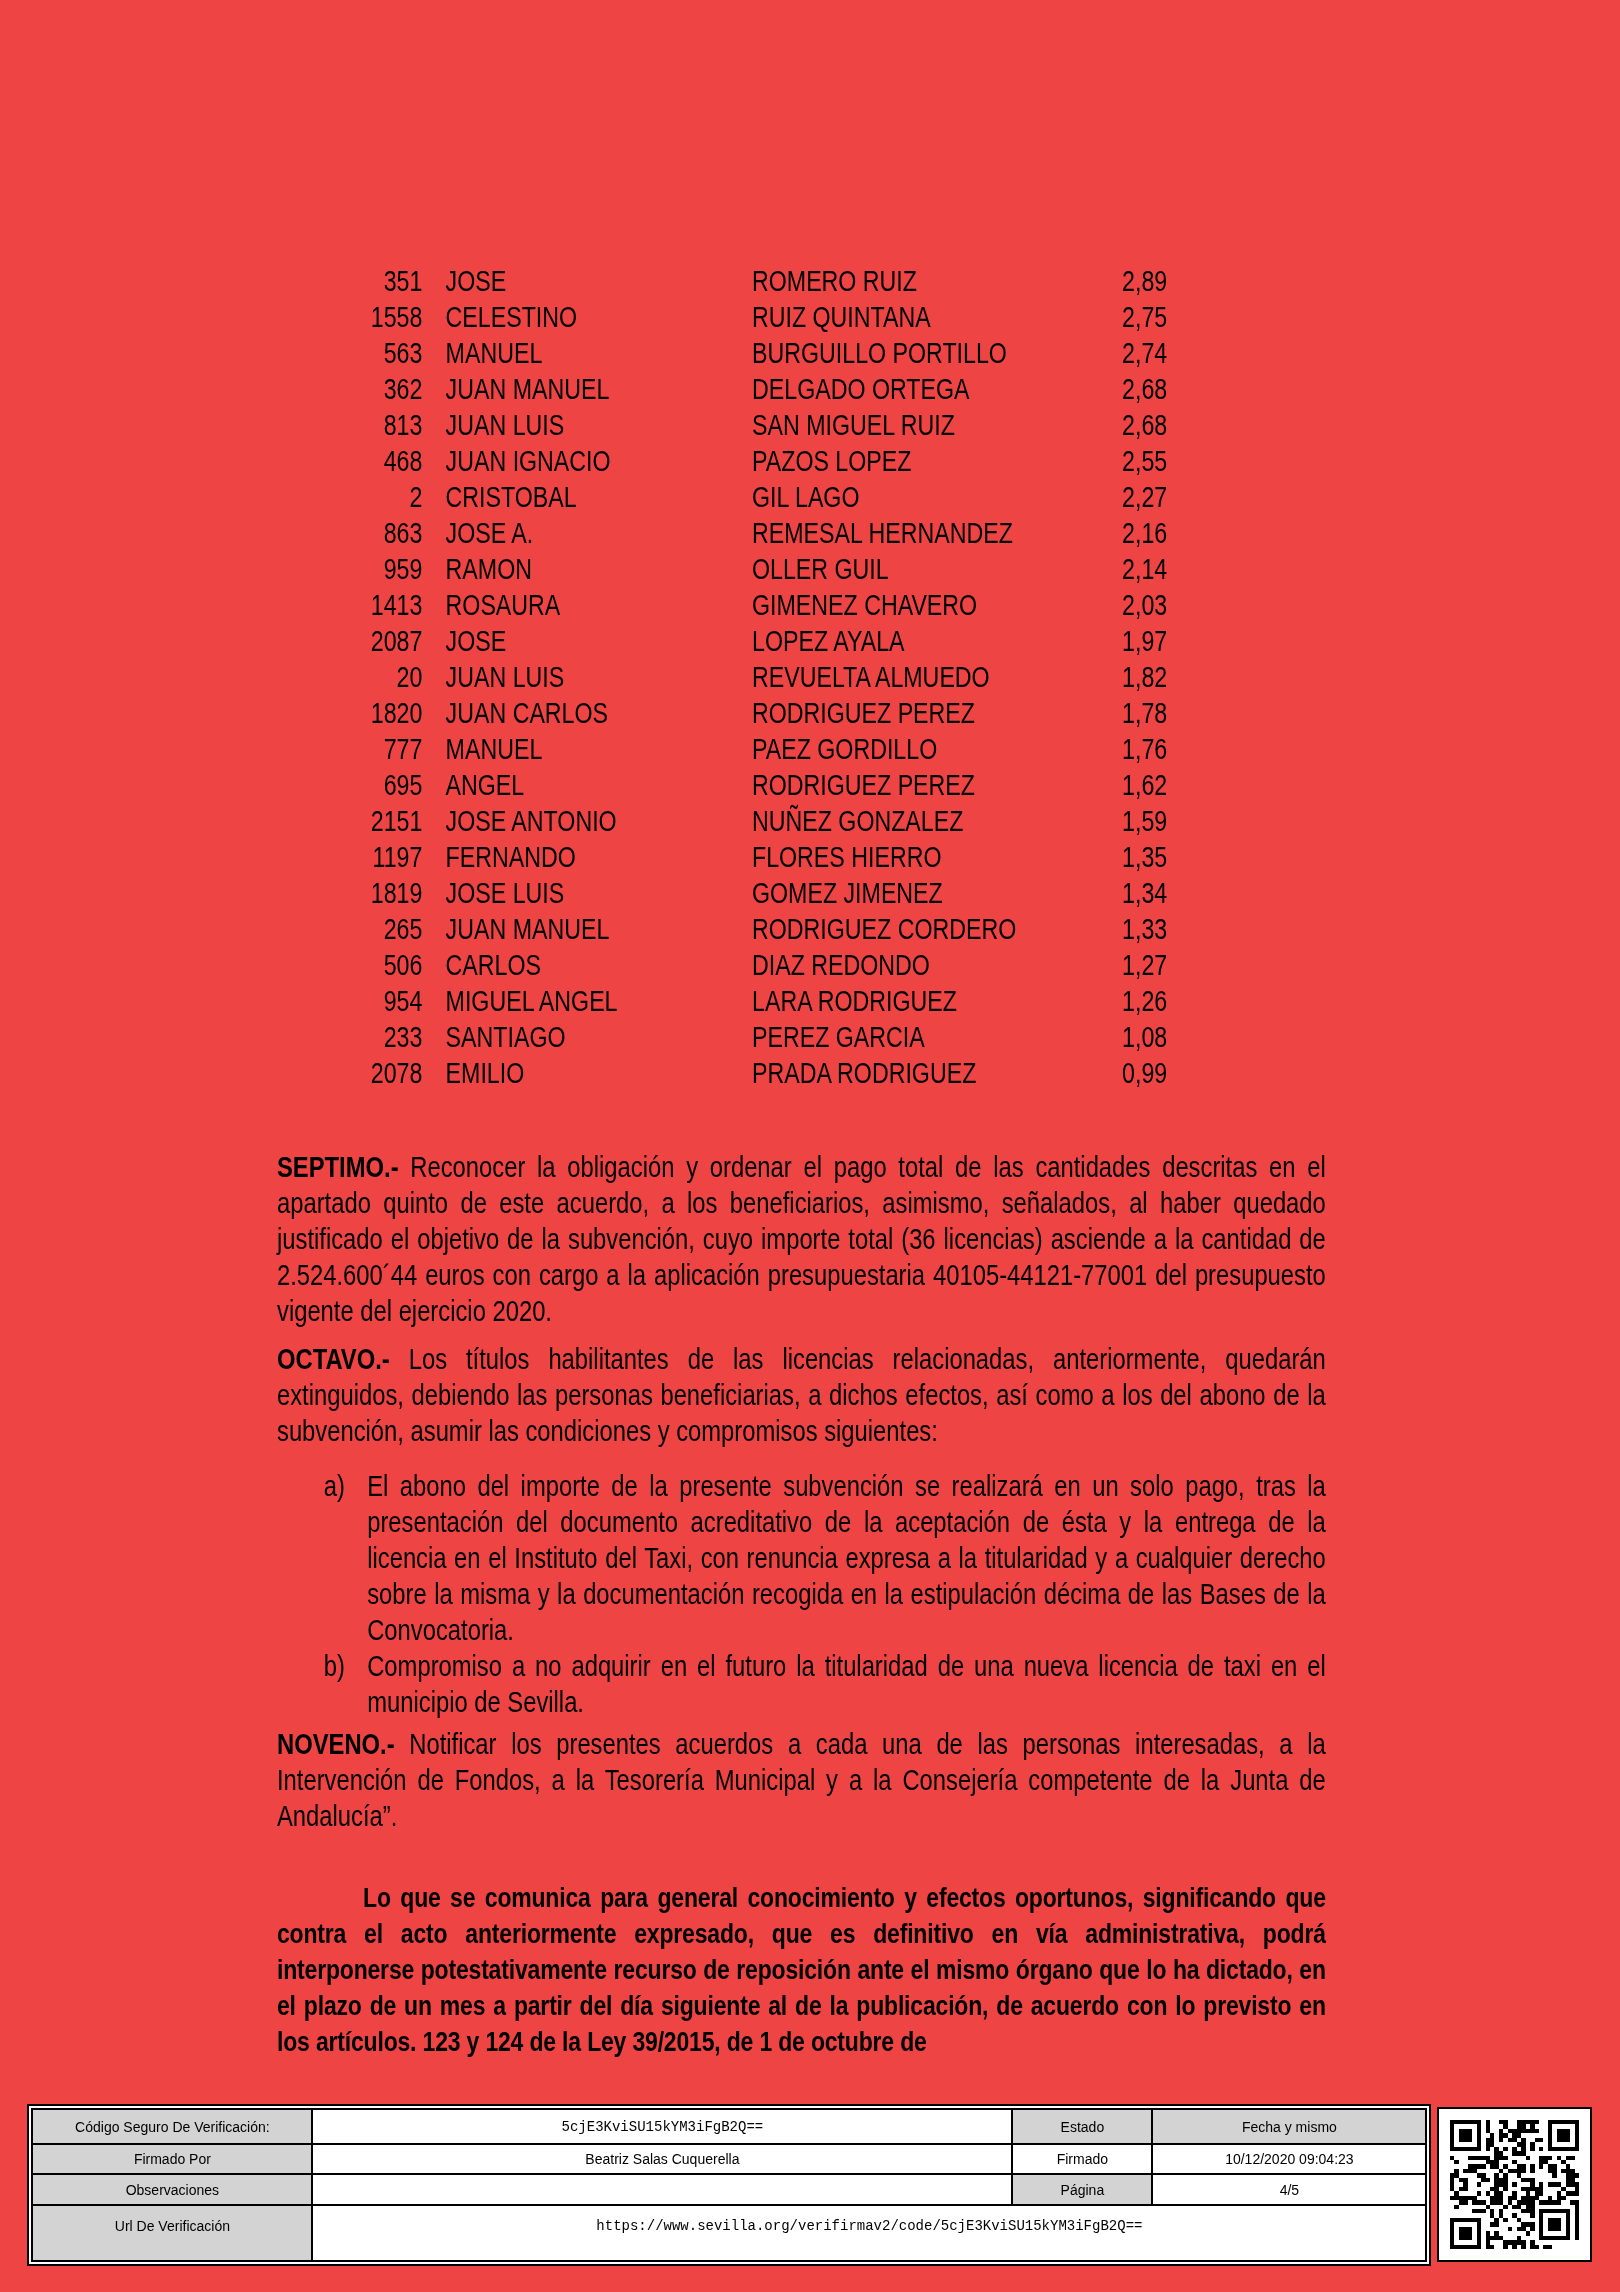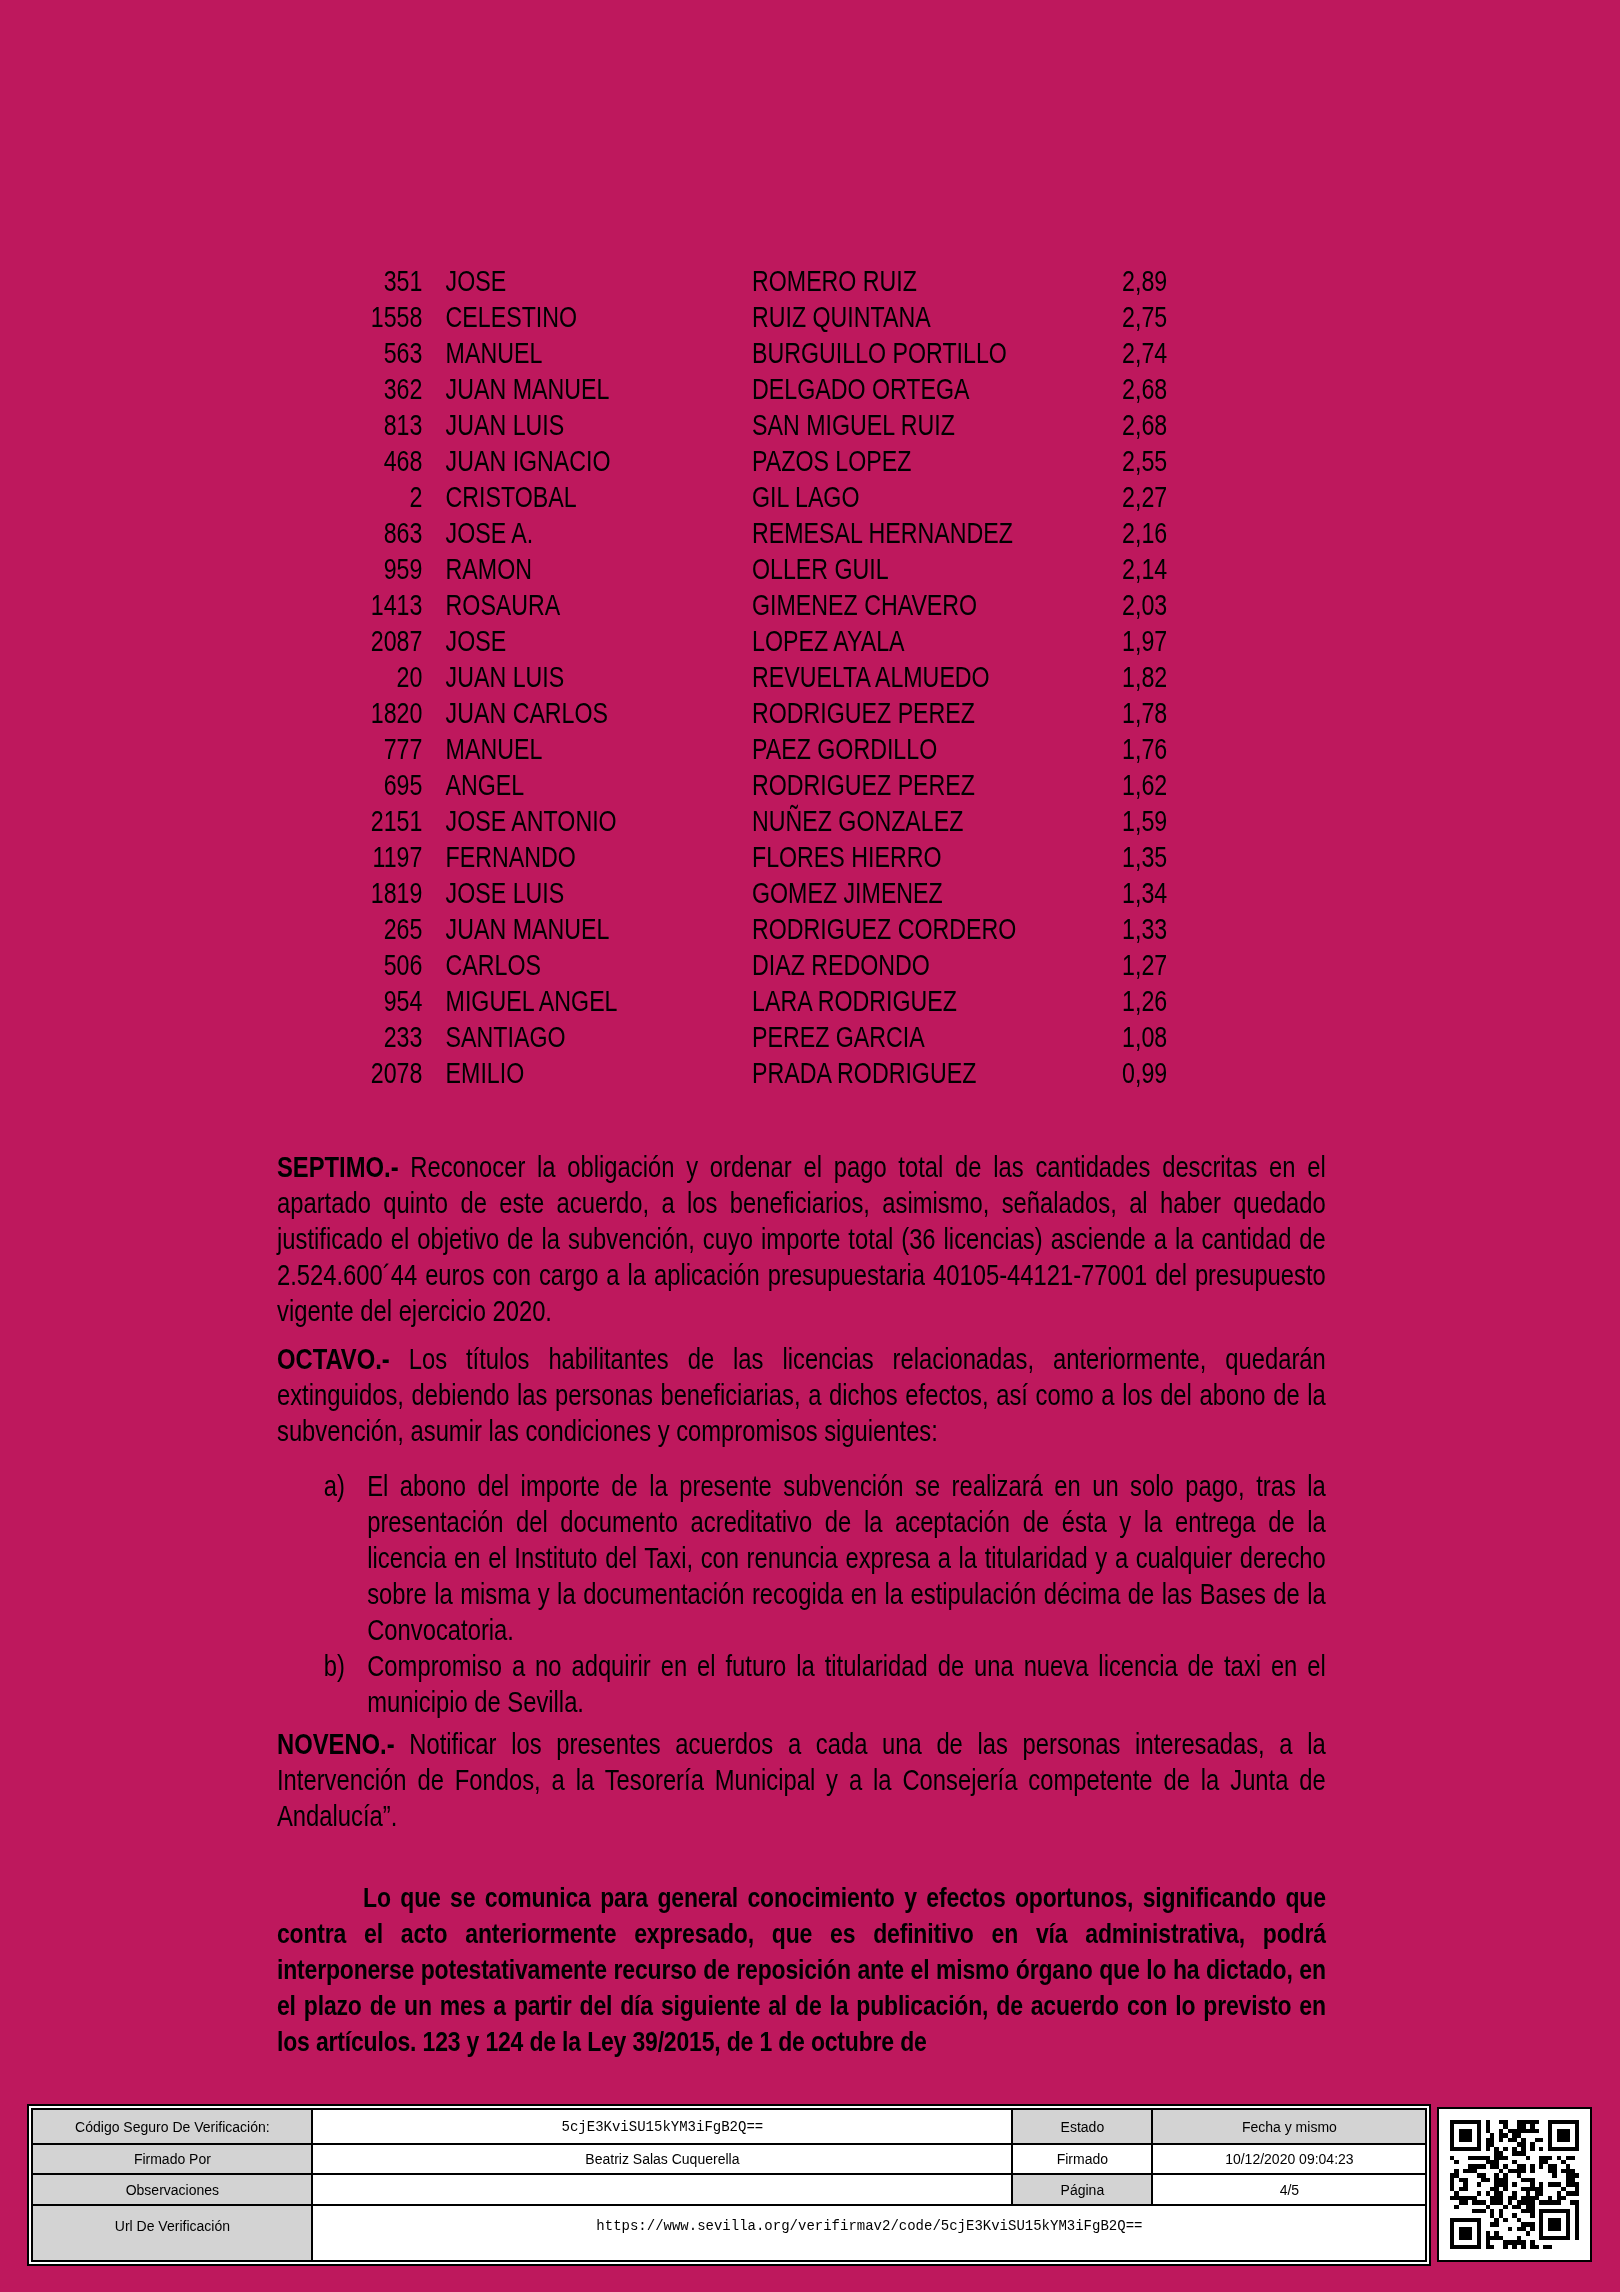--- a/index.html
+++ b/index.html
@@ -1,17 +1,17 @@
 <!DOCTYPE html>
 <html><head>
 <meta charset="utf-8">
 <style>
   html,body { margin:0; padding:0; background:#ffffff; }
   .page {
-    position:relative; width:1620px; height:2293px; background:#be185d;
+    position:relative; width:1620px; height:2293px; background:#ef4444;
     font-family:"Liberation Sans", sans-serif; color:#000; overflow:hidden;
   }
 
   
   .tblwrap {
     position:absolute; left:344px; top:263px; width:1029px;
     transform:scaleX(0.80); transform-origin:0 0;
     font-size:29px; line-height:36px; letter-spacing:0;
   }
   .trow { display:grid; grid-template-columns:98px 412px 377px 142px; height:36px; }

